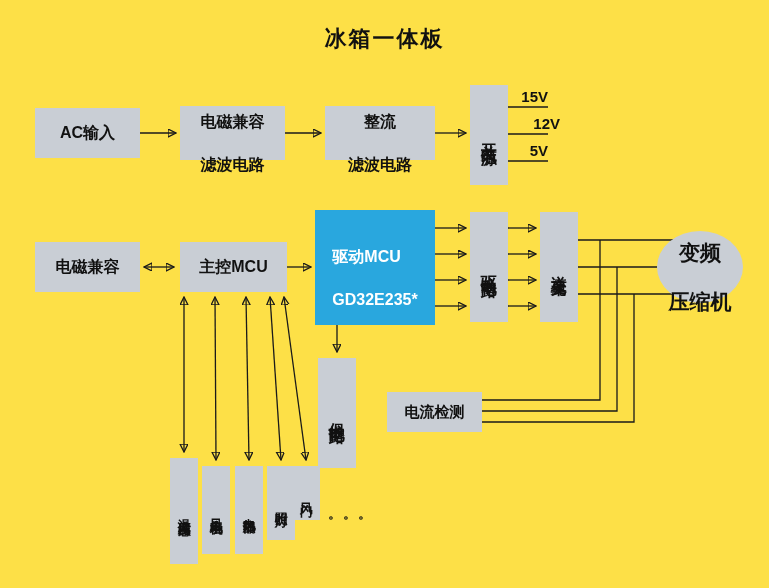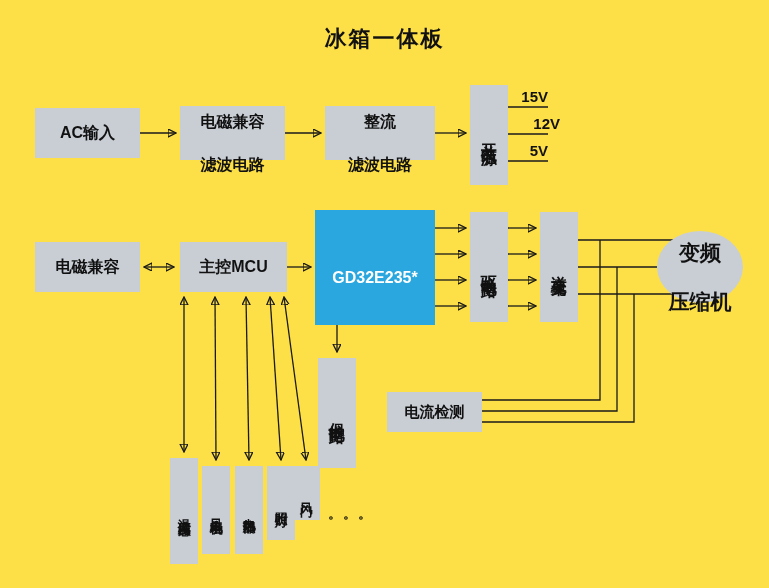--- a/index.html
+++ b/index.html
@@ -109,20 +109,21 @@
   <div class="box" style="left:35px;top:242px;width:105px;height:50px;">
     <span>电磁兼容</span>
   </div>
 
   <div class="box" style="left:180px;top:242px;width:107px;height:50px;">
     <span>主控MCU</span>
   </div>
 
   <div class="box blue" style="left:315px;top:210px;width:120px;height:115px;">
     <span class="lines" style="text-align:left;">
+      <span>驱动MCU</span>
       <span>GD32E235*</span>
     </span>
   </div>
 
   <div class="box" style="left:470px;top:212px;width:38px;height:110px;">
     <span class="vtext">驱动电路</span>
   </div>
 
   <div class="box" style="left:540px;top:212px;width:38px;height:110px;">
     <span class="vtext">逆变单元</span>

